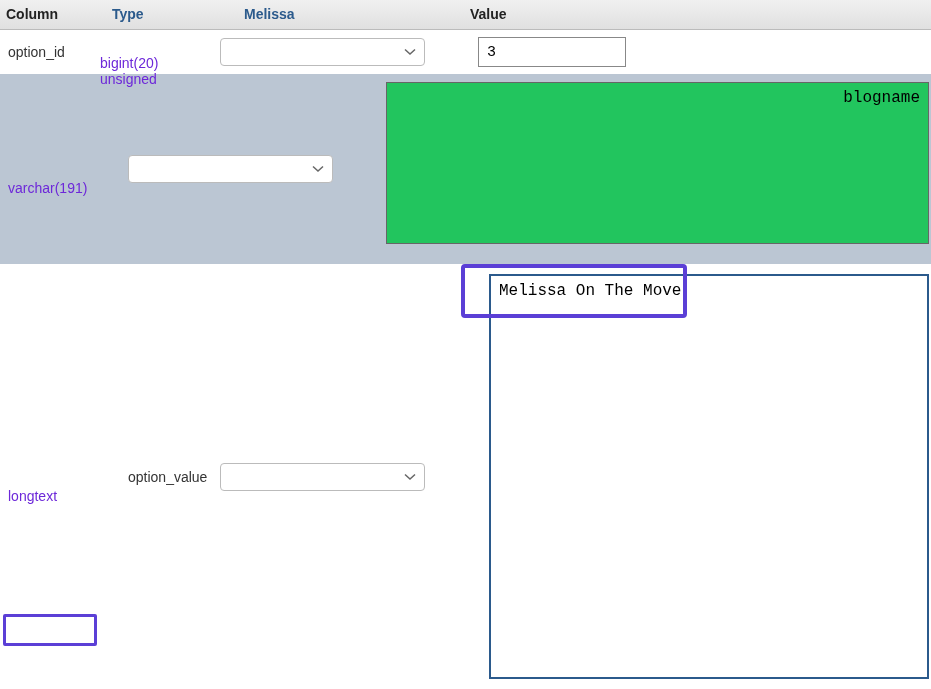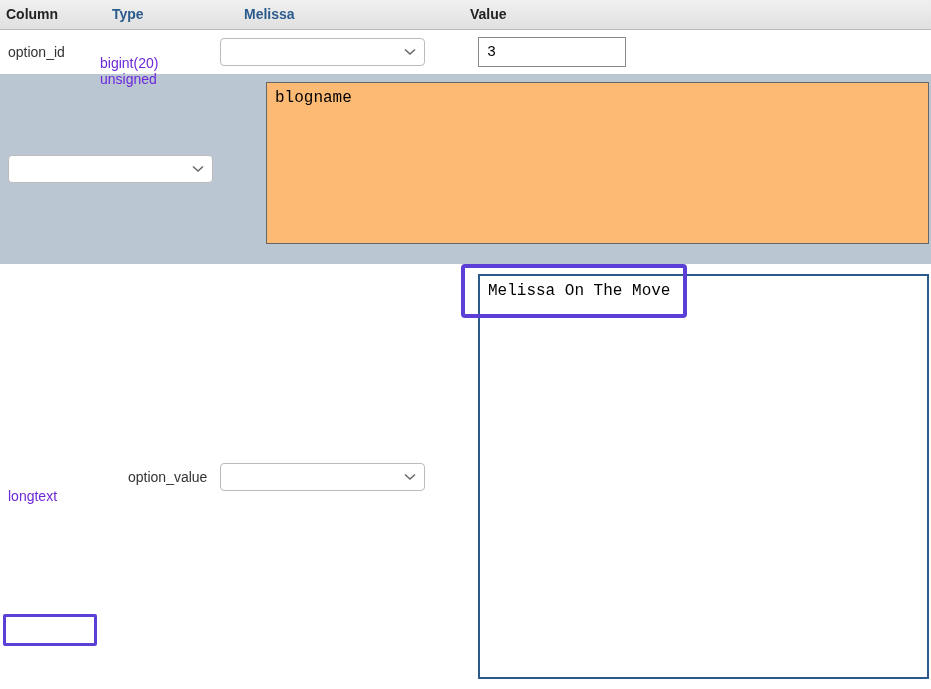--- a/index.html
+++ b/index.html
@@ -126,34 +126,36 @@
       background: #fff;
     }
     
     .textarea-name {
       width: 100%;
       height: 162px;
       border: 1px solid #666;
       padding: 6px 8px;
       font-family: "Courier New", Courier, monospace;
       font-size: 16px;
-      background: #fdba74;
+      background: #22c55e;
       resize: none;
+      text-align: right;
     }
     
     .textarea-value {
       width: 100%;
       height: 405px;
       border: 2px solid #2b5a8c;
       padding: 6px 8px;
       font-family: "Courier New", Courier, monospace;
       font-size: 16px;
       background: #fff;
       resize: none;
       outline: none;
+      margin-left: 11px;
     }
     
     .highlight-box-value {
       position: absolute;
       left: 461px;
       top: 0px;
       width: 226px;
       height: 54px;
       border: 4px solid #5b3fd6;
       border-radius: 4px;
@@ -199,20 +201,21 @@
         </span>
       </div>
     </div>
     <div class="cell cell-null"></div>
     <div class="cell cell-value">
       <input type="text" class="text-input" value="3" style="">
     </div>
   </div>
 
   <div class="data-row row-option-name">
+    <div class="cell cell-type">varchar(191)</div>
     <div class="cell cell-function">
       <div class="select-box">
         <span class="select-chevron">
           <svg width="12" height="8" viewBox="0 0 12 8">
               <path d="M1 1.5 L6 6 L11 1.5" stroke="#666" stroke-width="1.5" fill="none"></path>
             </svg>
         </span>
       </div>
     </div>
     <div class="cell cell-null"></div>

